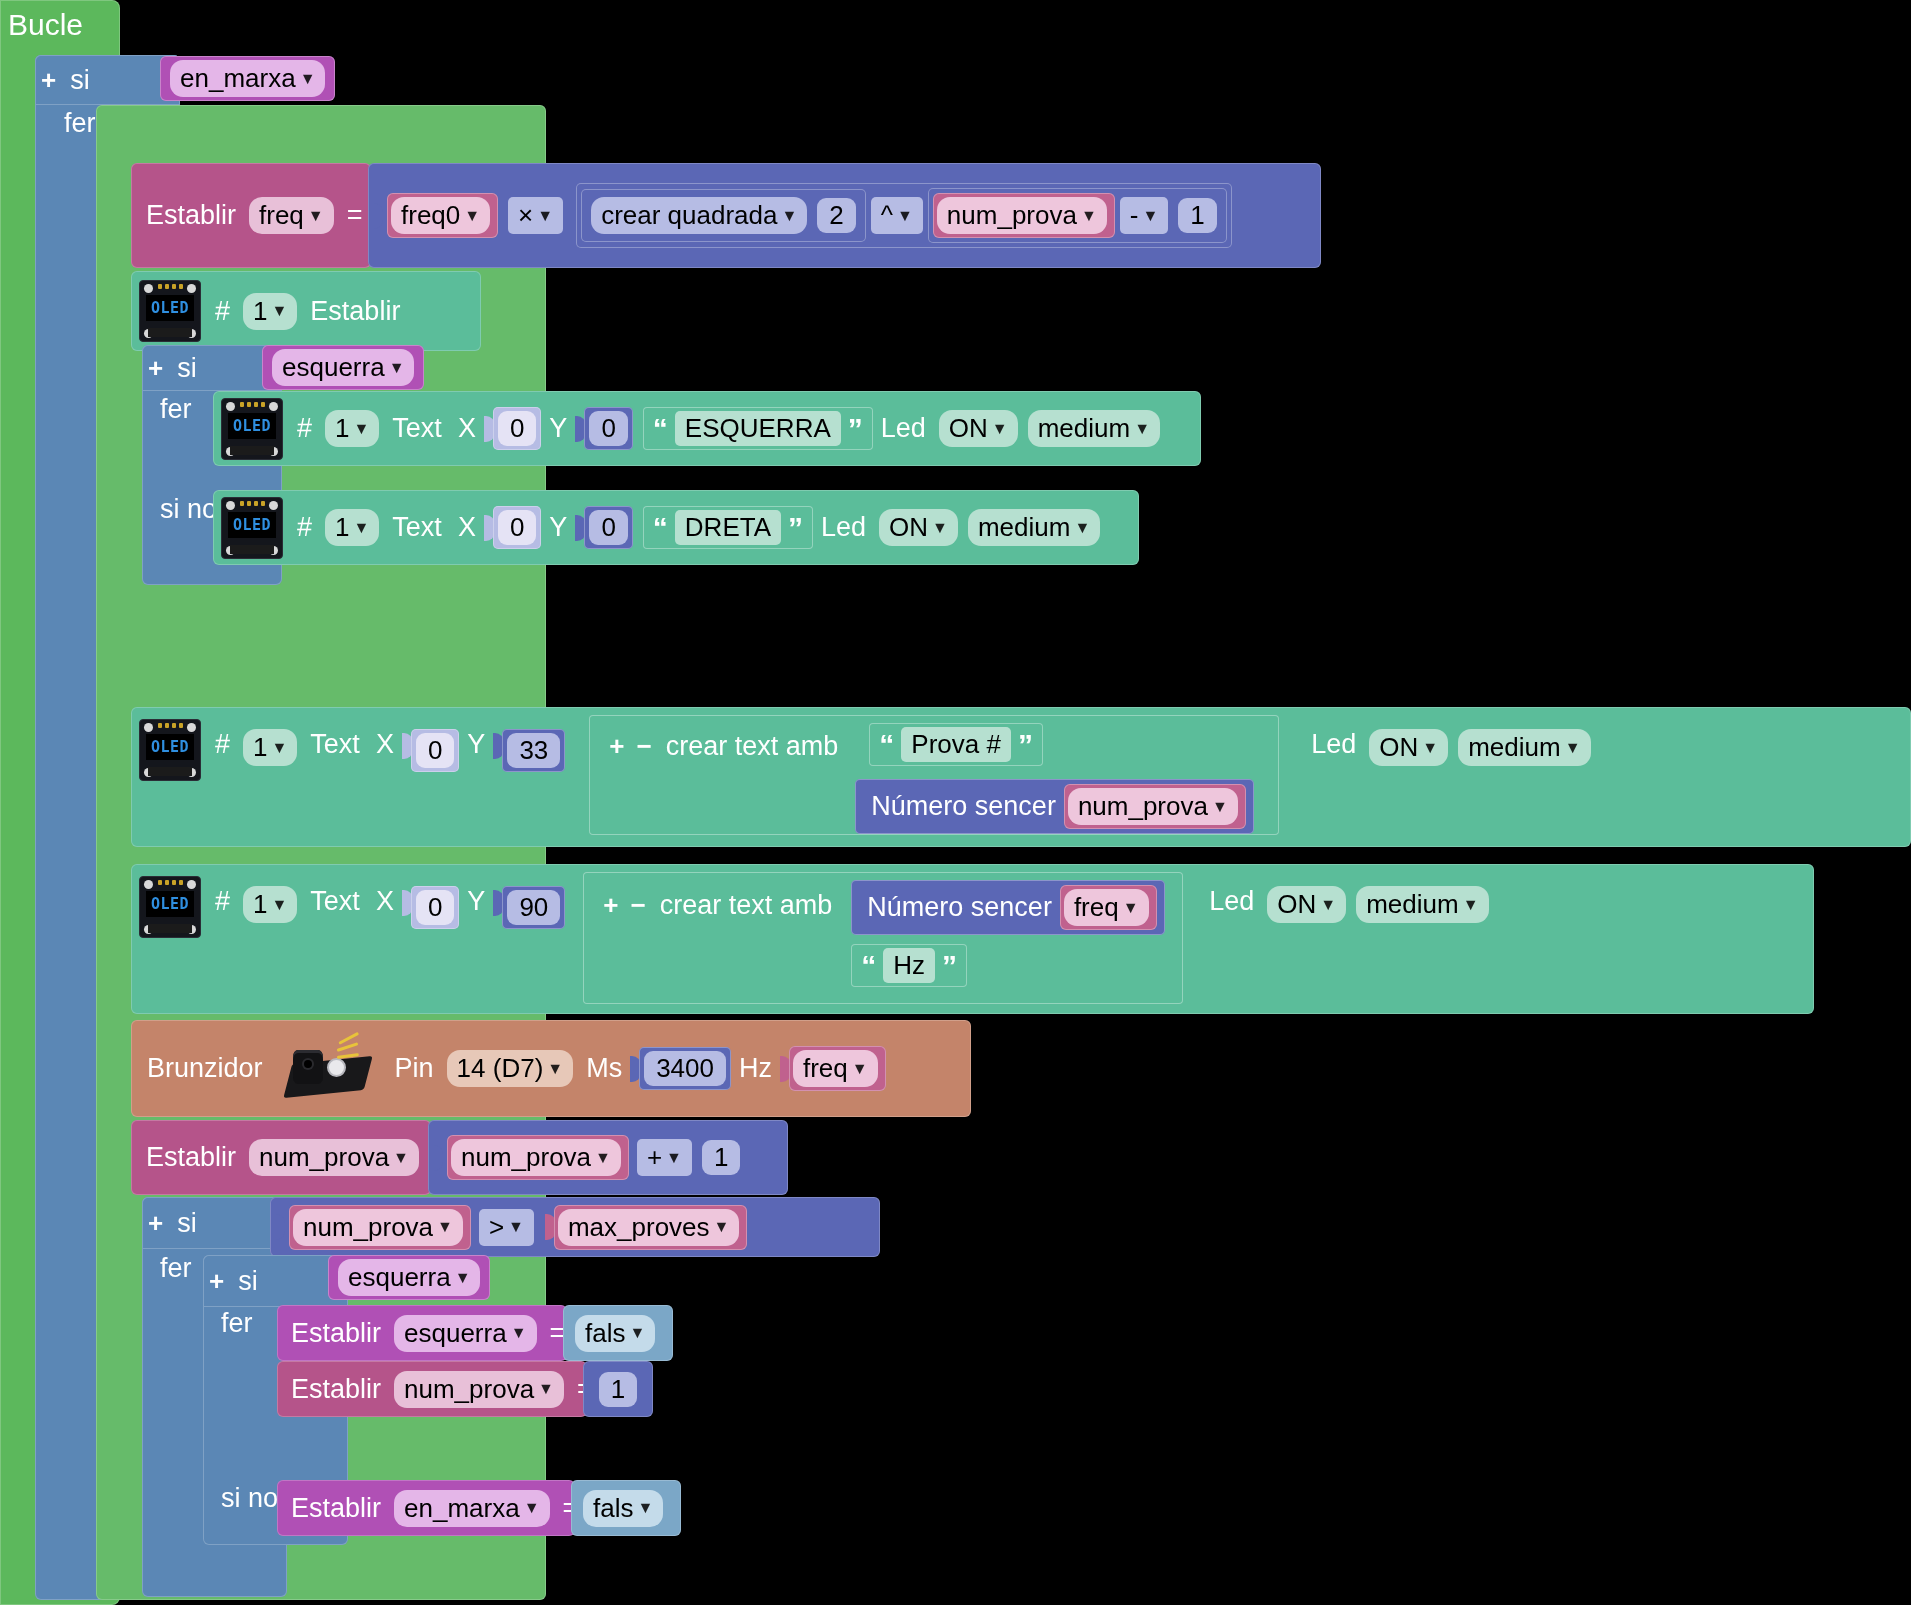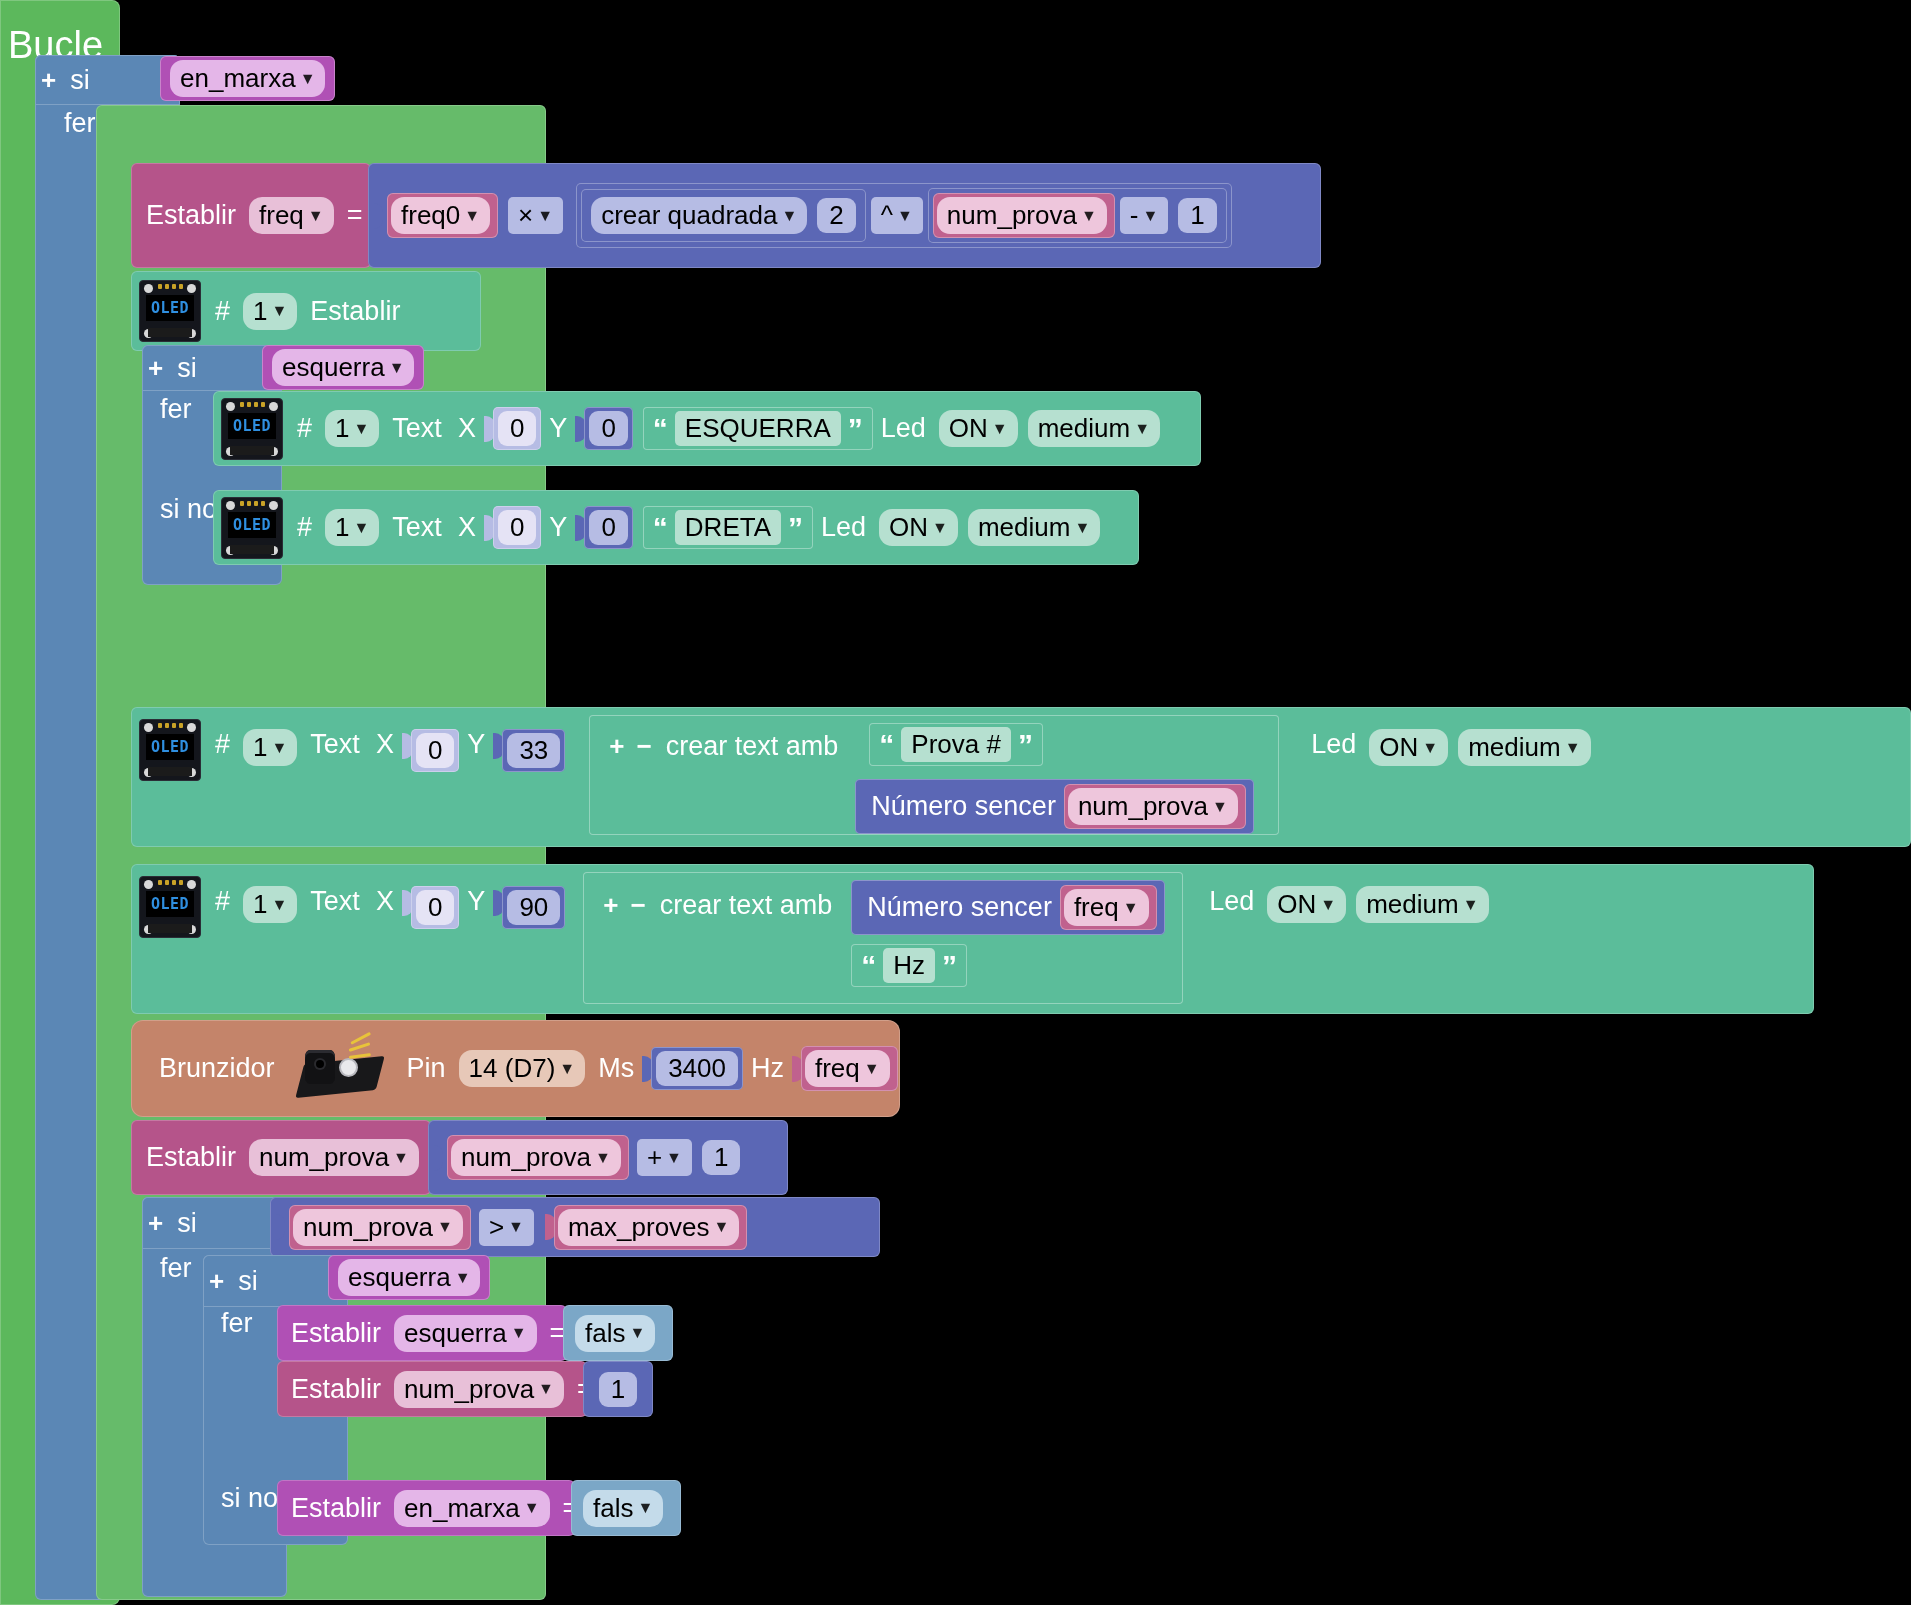--- a/index.html
+++ b/index.html
@@ -177,21 +177,21 @@
     display:inline-flex; align-items:center;
     box-shadow: inset 0 0 0 1px rgba(255,255,255,.3);
   }
 </style>
 </head>
 <body>
 
 <div id="canvas">
 
   <div class="blk" style="left:0px; top:0px; width:120px; height:1605px; background:var(--loop); border-radius:0 8px 8px 0; align-items:flex-start;">
-    <span class="lbl" style="padding-top:24px; font-size:38px;">Bucle</span>
+    <span class="lbl" style="padding-top:8px; font-size:30px;">Bucle</span>
   </div>
 
   <div class="blk" style="left:35px; top:55px; width:145px; height:1545px; background:var(--ctrl); border-radius:6px; align-items:flex-start;">
   </div>
   <div class="blk" style="left:35px; top:55px; width:145px; height:50px; background:var(--ctrl); border-radius:6px 6px 0 0;">
     <span class="mut">+</span>
     <span class="lbl">si</span>
   </div>
   <div class="getterL" style="position:absolute; left:160px; top:56px;">
     <span class="field f-logic">
@@ -522,21 +522,21 @@
     <span class="field f-oled" style="margin-top:14px;">
       <span>ON</span>
       <span class="caret">▼</span>
     </span>
     <span class="field f-oled" style="margin-top:14px;">
       <span>medium</span>
       <span class="caret">▼</span>
     </span>
   </div>
 
-  <div class="blk" style="left:131px; top:1020px; width:769px; height:97px; background:var(--buzz); border-radius:12px;padding-left:12px;">
+  <div class="blk" style="left:131px; top:1020px; width:840px; height:97px; background:var(--buzz); border-radius:6px;">
     <span class="lbl" style="padding-left:16px;">Brunzidor</span>
     <span class="buzzicon">
       <i class="board"></i>
         <i class="can"></i>
         <i class="hole"></i>
         <i class="pot"></i>
       <span class="wires">
           <i class="w1"></i>
           <i class="w2"></i>
           <i class="w3"></i>

